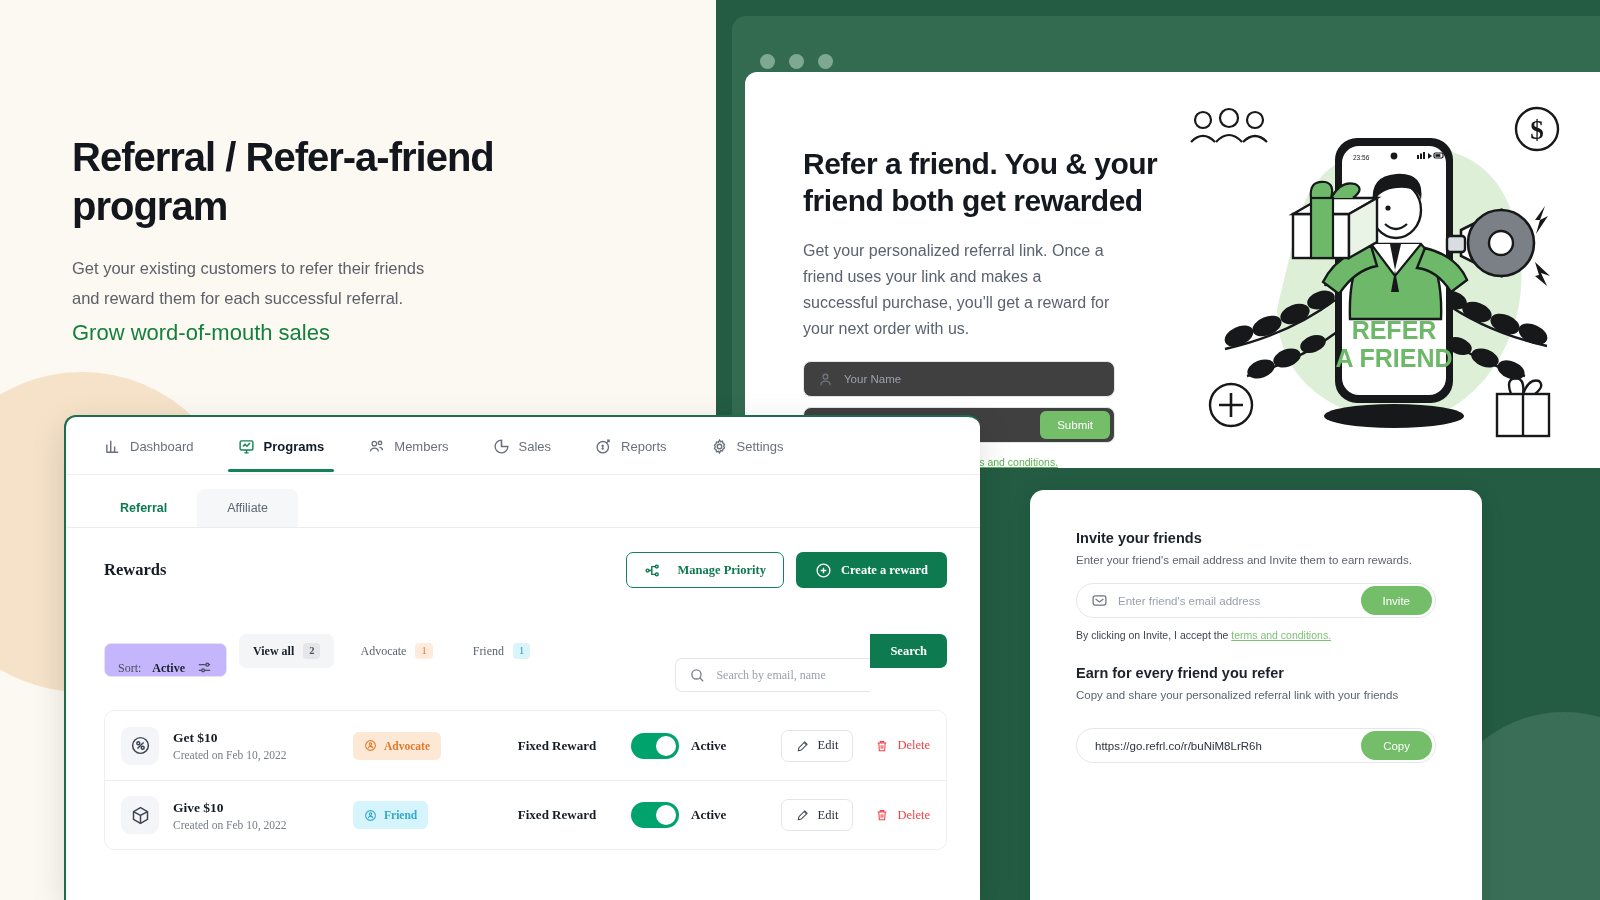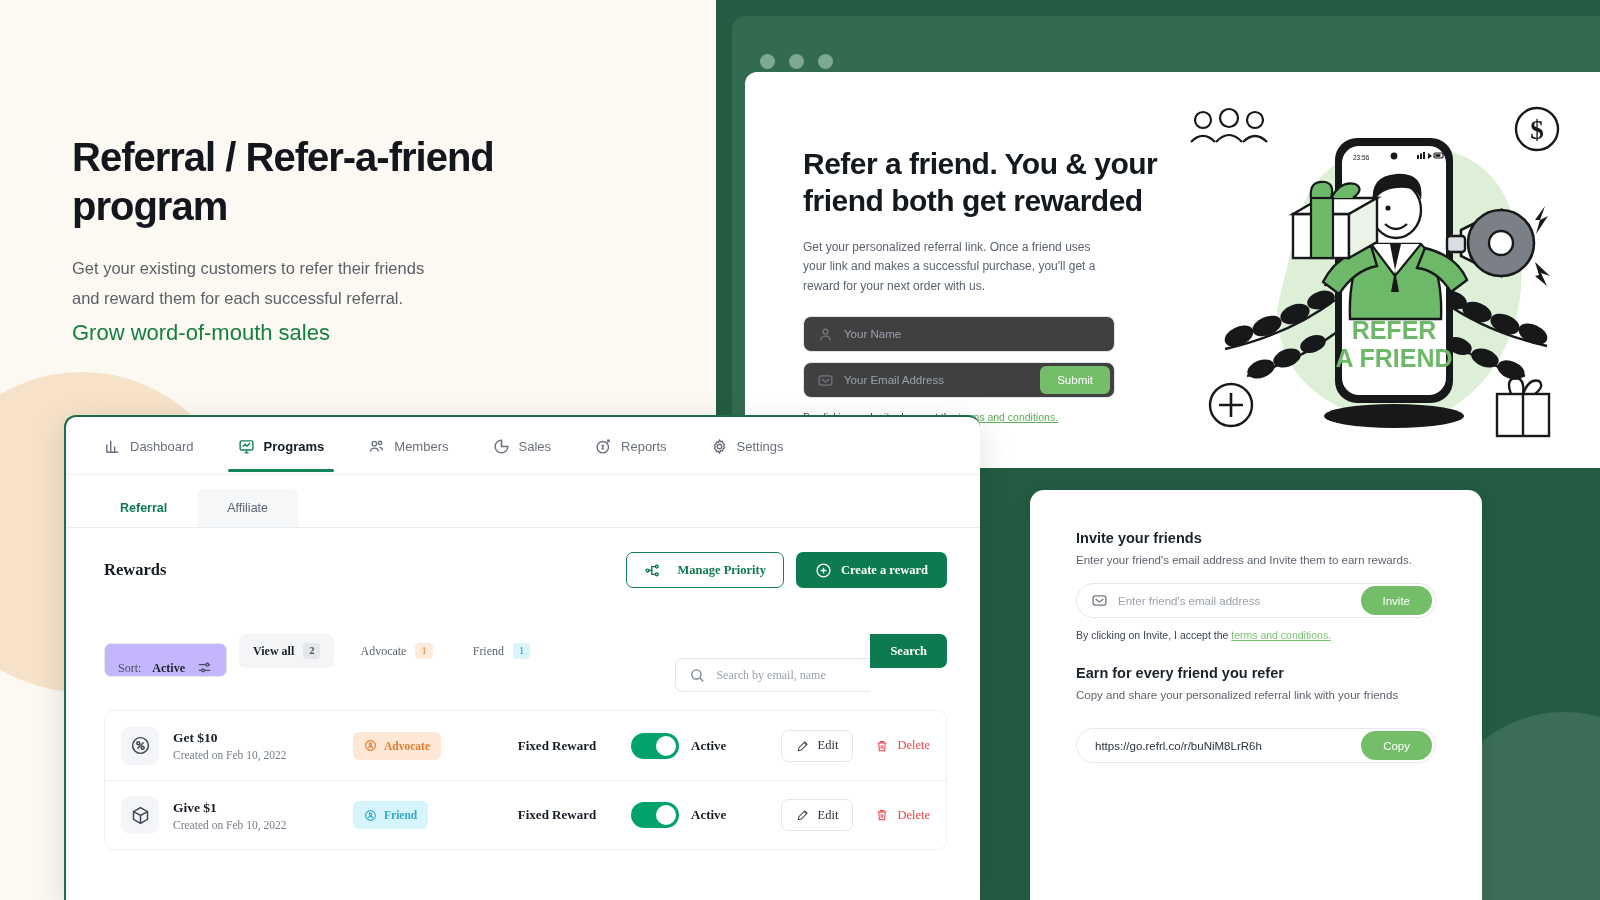--- a/index.html
+++ b/index.html
@@ -43,21 +43,21 @@
     border-radius: 12px 0 0 0;
     overflow: hidden;
   }
 
   .hero-content { position: absolute; left: 58px; top: 74px; width: 390px; }
   .hero-title {
     font-size: 30px; font-weight: 700; color: #14181F;
     line-height: 1.23; letter-spacing: -0.5px;
   }
   .hero-sub {
-    margin-top: 18px; font-size: 12px; color: #5A6270; line-height: 1.62;
+    margin-top: 18px; font-size: 16px; color: #5A6270; line-height: 1.62;
     width: 310px;
   }
   .hero-field {
     margin-top: 20px; height: 36px; border: 1px solid #E2E6EB;
     border-radius: 8px; display: flex; align-items: center;
     padding: 0 8px 0 13px; width: 312px; background: #404040;
   }
   .hero-field .ph { font-size: 11.5px; color: #9AA1AC; margin-left: 10px; }
   .hero-field.with-btn { margin-top: 10px; padding-right: 4px; justify-content: space-between; }
   .submit-btn {
@@ -592,21 +592,21 @@
       </div>
 
       <div class="row">
         <div class="row-icon">
           <svg width="21" height="21" viewBox="0 0 24 24" fill="none" stroke="#3E4654" stroke-width="1.7">
             <path d="M12 3l8 4.5v9L12 21l-8-4.5v-9z"></path>
               <path d="M4 7.5l8 4.5 8-4.5M12 12v9"></path>
           </svg>
         </div>
         <div class="row-name">
-          <div class="row-title">Give $1</div>
+          <div class="row-title">Give $10</div>
           <div class="row-date">Created on Feb 10, 2022</div>
         </div>
         <div class="badge-cell">
           <span class="badge friend">
             <svg width="13" height="13" viewBox="0 0 24 24" fill="none" stroke="#35A7C8" stroke-width="2">
               <circle cx="12" cy="12" r="9"></circle>
                 <circle cx="12" cy="9.5" r="2.3"></circle>
                 <path d="M8 17c0-2.2 1.8-3.4 4-3.4s4 1.2 4 3.4"></path>
             </svg>
             <span>Friend</span>

